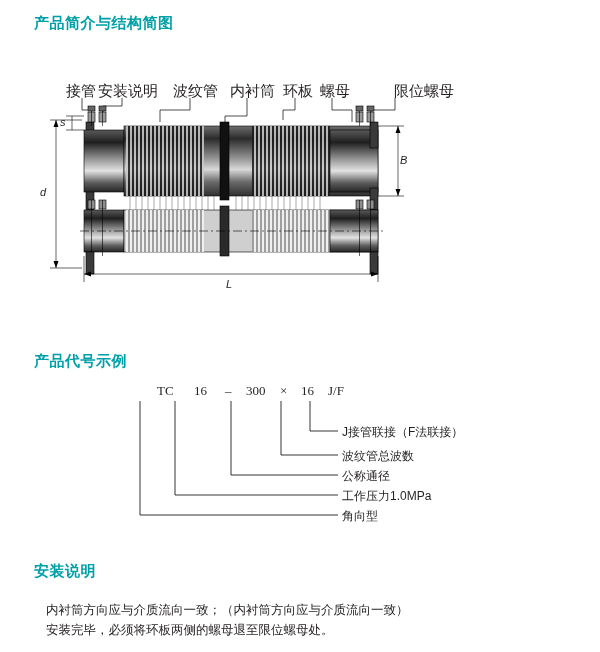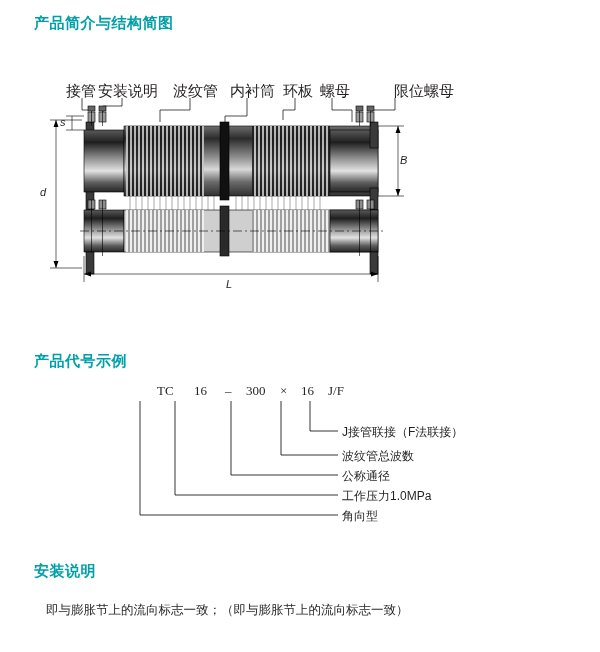--- a/index.html
+++ b/index.html
@@ -301,14 +301,15 @@
   </svg>
 
   <div class="code-desc" style="left:342px; top:49px;">J接管联接（F法联接）</div>
   <div class="code-desc" style="left:342px; top:73px;">波纹管总波数</div>
   <div class="code-desc" style="left:342px; top:93px;">公称通径</div>
   <div class="code-desc" style="left:342px; top:113px;">工作压力1.0MPa</div>
   <div class="code-desc" style="left:342px; top:133px;">角向型</div>
 </div>
 
 <div class="notes">
-  <div>即与膨胀节上的流向标志一致；（即与膨胀节上的流向标志一致）</div>
+  <div>内衬筒方向应与介质流向一致；（内衬筒方向应与介质流向一致）</div>
+  <div>安装完毕，必须将环板两侧的螺母退至限位螺母处。</div>
 </div>
 
 </body></html>

